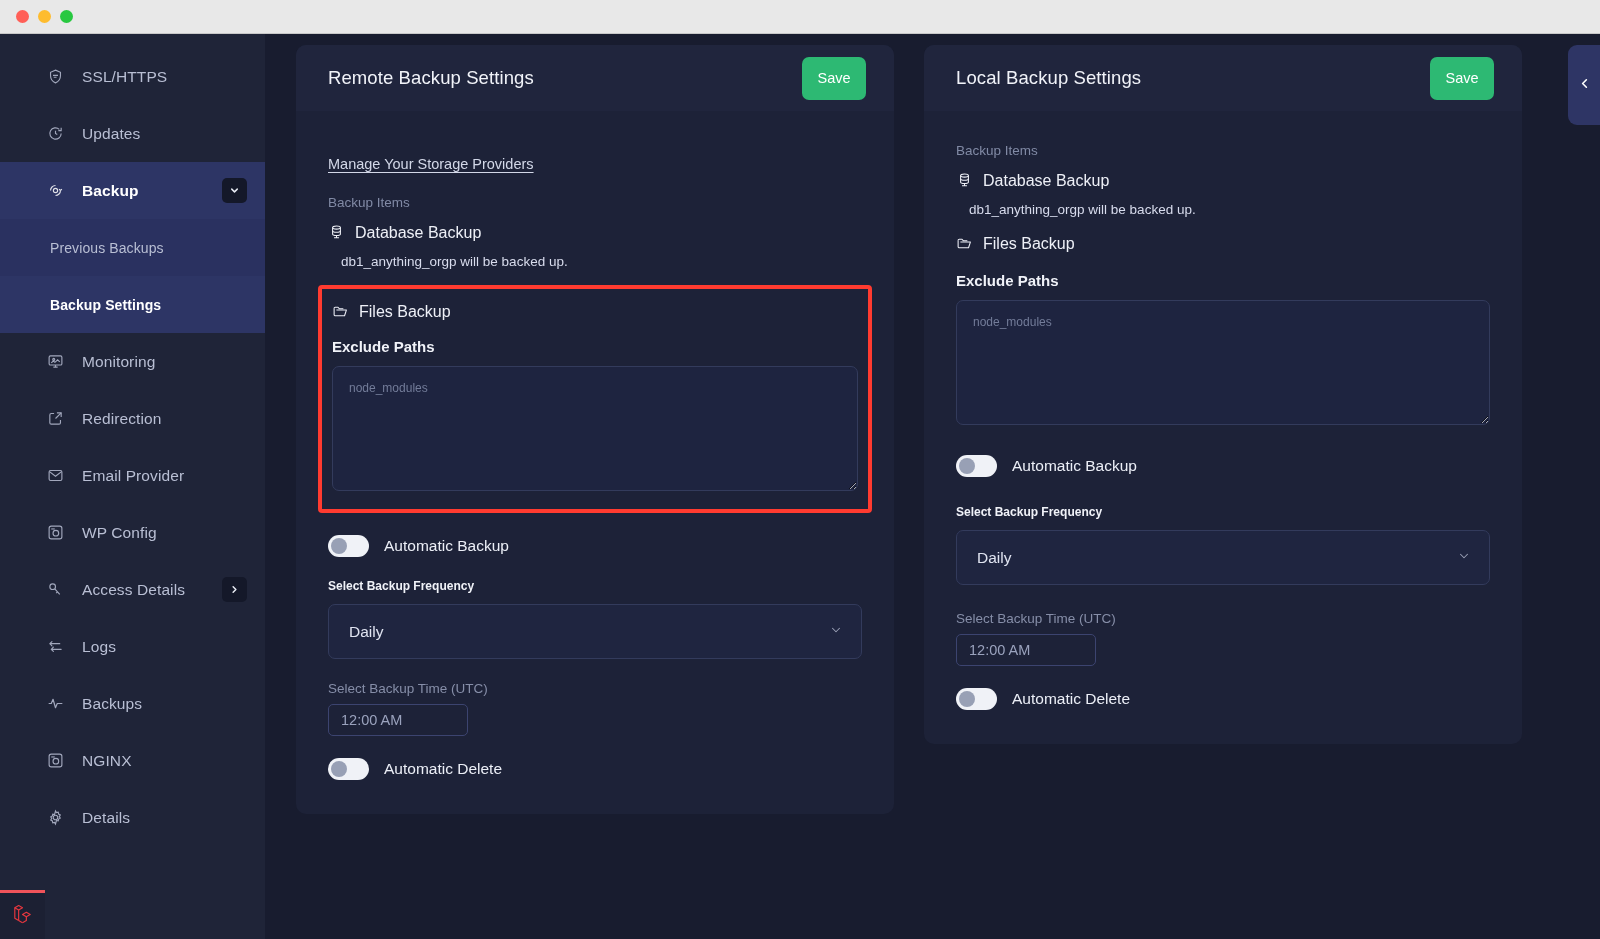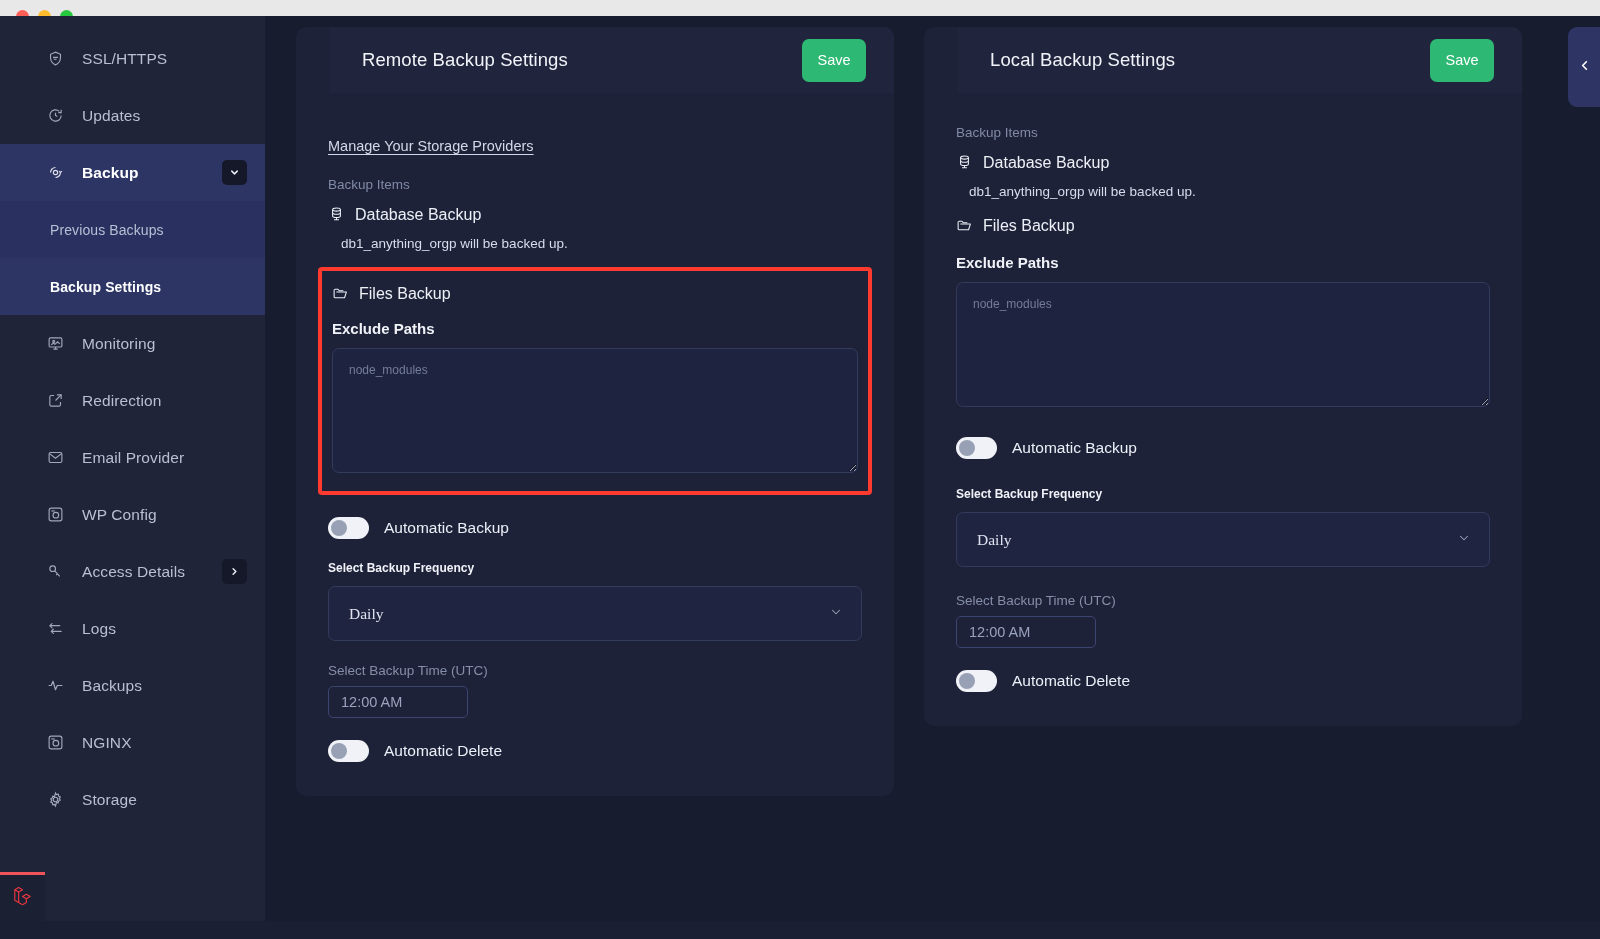--- a/index.html
+++ b/index.html
@@ -21,21 +21,21 @@
     display: flex; align-items: center;
   }
   .traffic { display: flex; gap: 9px; margin-left: 16px; }
   .dot { width: 13px; height: 13px; border-radius: 50%; }
   .dot.red { background: #ff5f57; }
   .dot.yellow { background: #febc2e; }
   .dot.green { background: #28c840; }
 
   
   .app {
-    position: absolute; top: 16px; left: 0;
+    position: absolute; top: 34px; left: 0;
     width: 1600px; height: 905px;
     background: #0369a1;
     display: flex;
   }
 
   
   .sidebar {
     width: 265px; height: 905px;
     background: #1f2438;
     position: relative;
@@ -108,21 +108,20 @@
     overflow: hidden;
   }
   .panel.remote { width: 598px; }
   .panel.local  { width: 598px; }
 
   .panel-head {
     height: 66px;
     display: flex; align-items: center; justify-content: space-between;
     padding: 0 28px 0 32px;
     background: #20253d;
-    margin-left: 34px;
   }
   .panel-title { color: #f1f3f9; font-size: 18.5px; letter-spacing: .1px; }
   .save-btn {
     background: #2db973;
     color: #ffffff;
     font-size: 14.5px;
     border: none;
     border-radius: 7px;
     width: 64px; height: 43px;
     cursor: pointer;
@@ -241,21 +240,20 @@
   }
   .select-box {
     height: 55px;
     background: #1f2540;
     border: 1px solid #333b5c;
     border-radius: 7px;
     display: flex; align-items: center; justify-content: space-between;
     padding: 0 18px 0 20px;
     color: #dfe3f0; font-size: 15.5px;
     cursor: pointer;
-    font-family: Liberation Serif, serif;
   }
   .select-box svg { width: 14px; height: 14px; opacity: .75; }
 
   .time-label {
     color: #868ea8; font-size: 13.5px;
     margin-top: 22px; margin-bottom: 8px;
   }
   .time-input {
     width: 140px; height: 32px;
     background: transparent;
@@ -432,21 +430,21 @@
         <span class="lbl">NGINX</span>
       </div>
 
       <div class="nav-item">
         <span class="ico">
           <svg viewBox="0 0 24 24" fill="none" stroke="#b9bfd4" stroke-width="1.6">
               <circle cx="12" cy="12" r="3.2"></circle>
               <path d="M12 2.8l1.3 2.3 2.6-.5.5 2.6 2.3 1.3-1.4 2.2 1.4 2.2-2.3 1.3-.5 2.6-2.6-.5L12 21.2l-1.3-2.3-2.6.5-.5-2.6L5.3 15.5 6.7 13.3 5.3 11.1l2.3-1.3.5-2.6 2.6.5z"></path>
             </svg>
         </span>
-        <span class="lbl">Storage</span>
+        <span class="lbl">Details</span>
       </div>
     </div>
 
     <div class="laravel-badge">
       <span>
         <svg viewBox="0 0 50 52" fill="none" stroke="#e8373f" stroke-width="2.4" stroke-linejoin="round">
           <path d="M9 12l8-4.5 8 4.5-8 4.5z"></path>
           <path d="M9 12v22l8 4.5"></path>
           <path d="M17 16.5v22"></path>
           <path d="M25 26l8-4.5 8 4.5-8 4.5z"></path>

